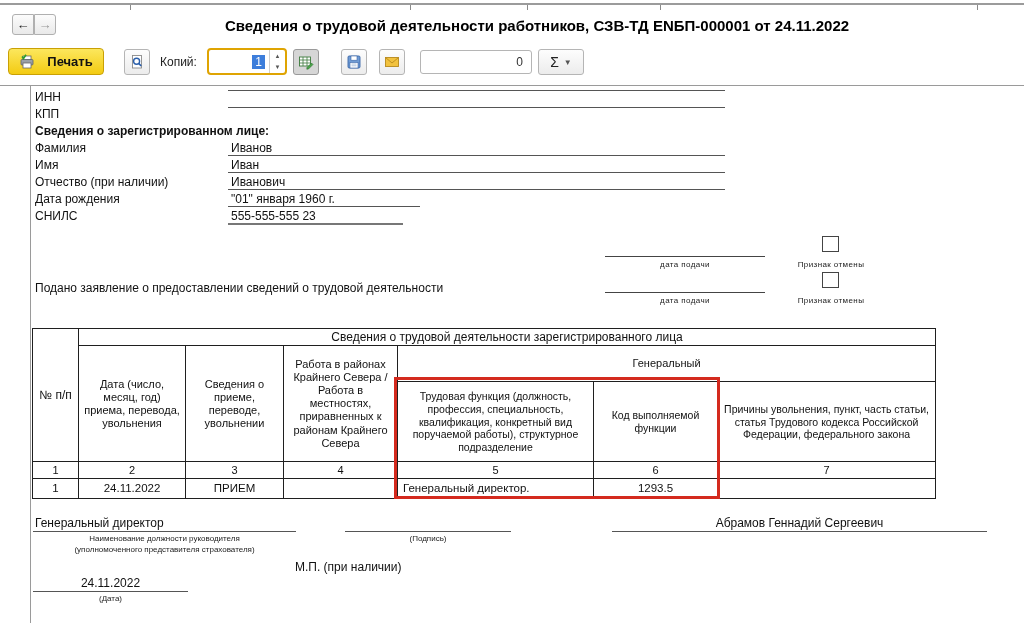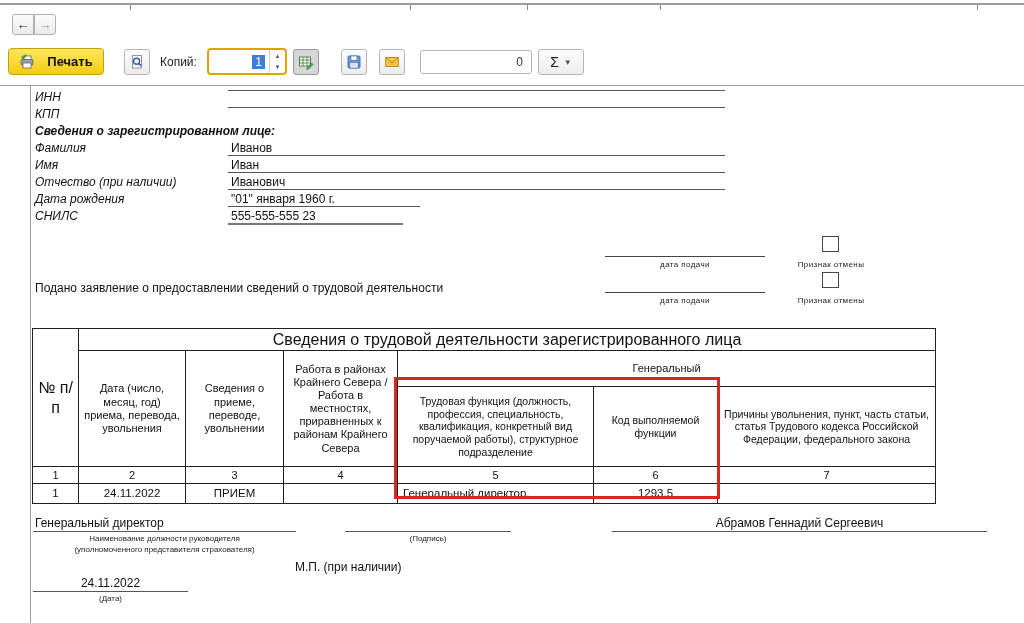--- a/index.html
+++ b/index.html
@@ -67,21 +67,21 @@
     display:flex; align-items:center; justify-content:center; gap:5px;
     font-size:14px; color:#222; cursor:pointer;
   }
   .btn-sigma .caret { font-size:8px; color:#555; }
 
   
   .doc-top { position:absolute; left:0; top:85px; width:1024px; height:1px; background:#9a9a9a; }
   .doc-left { position:absolute; left:30px; top:85px; width:1px; height:538px; background:#9a9a9a; }
 
   .form-row { position:absolute; left:35px; height:16px; font-size:12px; color:#111; }
-  .form-row .lbl { position:absolute; left:0; top:0; white-space:nowrap;font-style:italic; }
+  .form-row .lbl { position:absolute; left:0; top:0; white-space:nowrap; }
   .form-row .lbl.bold { font-weight:bold; }
   .form-row .val {
     position:absolute; left:193px; top:0; width:497px;
     border-bottom:1px solid #555; padding-left:3px; white-space:nowrap;
   }
   .form-row .val.w-date { width:192px; }
   .form-row .val.w-snils { width:175px; border-bottom:2px solid #777; }
 
   .stm-text { position:absolute; left:35px; font-size:12px; color:#111; white-space:nowrap; }
   .date-line { position:absolute; left:605px; width:160px; border-bottom:1px solid #444; height:14px; }
@@ -90,21 +90,21 @@
 
   
   table.activity {
     position:absolute; left:32px; top:328px; width:903px;
     border-collapse:collapse; table-layout:fixed;
   }
   table.activity td {
     border:1px solid #1f1f1f; text-align:center; vertical-align:middle;
     font-size:10.5px; line-height:1.2; color:#111; padding:1px 3px; overflow:hidden;
   }
-  tr.r-group td { height:15px; font-size:16px; }
+  tr.r-group td { height:15px; font-size:12px; }
   tr.r-name  td { height:36px; font-size:11px; }
   tr.r-head  td { height:80px; }
   tr.r-num   td { height:17px; font-size:11px; }
   tr.r-data  td { height:20px; font-size:11.5px; }
   tr.r-data td.cell-left { text-align:left; padding-left:5px;margin-left:20px; }
 
   .red-box {
     position:absolute; left:394px; top:377px; width:326px; height:122px;
     border:3px solid #d42a1e; pointer-events:none;
   }
@@ -125,20 +125,21 @@
   <div class="tick" style="left:527px"></div>
   <div class="tick" style="left:660px"></div>
   <div class="tick" style="left:977px"></div>
 
   <div class="nav-btn back">
     <span>←</span>
   </div>
   <div class="nav-btn fwd">
     <span>→</span>
   </div>
+  <div class="page-title">Сведения о трудовой деятельности работников, СЗВ-ТД ENБП-000001 от 24.11.2022</div>
 
   <div class="toolbar">
     <div class="btn-print">
       <svg width="16" height="16" viewBox="0 0 16 16">
         <rect x="4" y="2" width="8" height="4" fill="#ffffff" stroke="#666" stroke-width="0.8"></rect>
         <rect x="2" y="5.5" width="12" height="5.5" rx="1" fill="#9aa0a8" stroke="#5d6269" stroke-width="0.8"></rect>
         <rect x="4" y="9" width="8" height="5" fill="#ffffff" stroke="#666" stroke-width="0.8"></rect>
         <path d="M3 2.5 L4.5 4.5 L7 0.8" fill="none" stroke="#2e9e2e" stroke-width="1.6"></path>
       </svg>
       <span>Печать</span>

